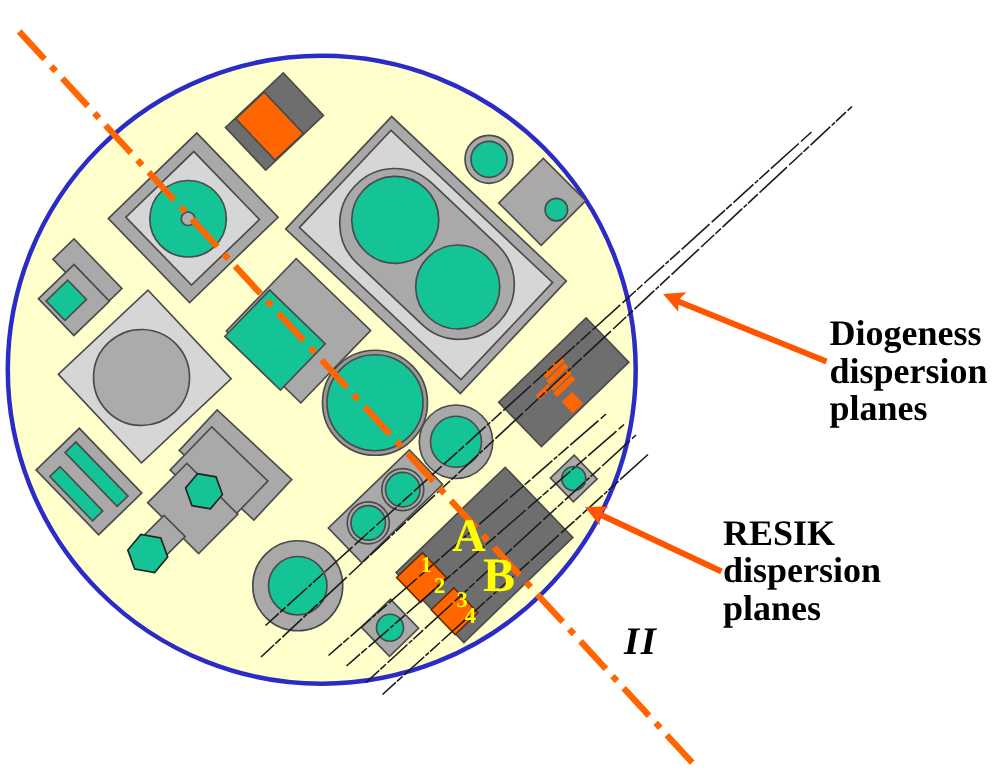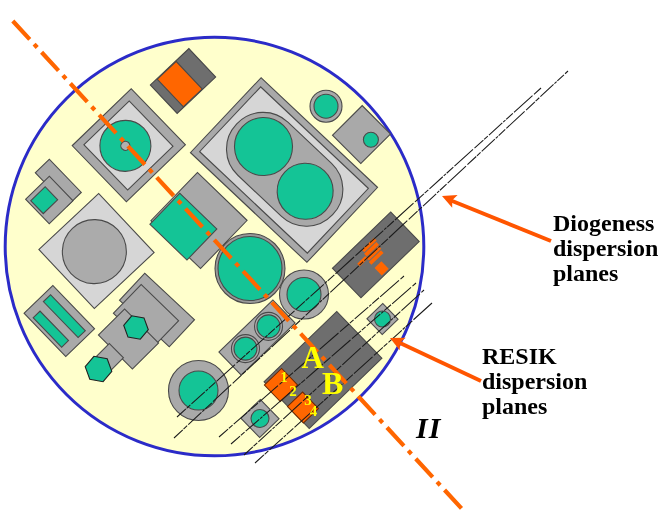--- a/index.html
+++ b/index.html
@@ -161,14 +161,14 @@
     <text x="332.6" y="394" font-size="32" text-anchor="middle">B</text>
     <text x="284" y="381.5" font-size="15" text-anchor="middle">1</text>
     <text x="293" y="395.5" font-size="15" text-anchor="middle">2</text>
     <text x="308" y="404.5" font-size="15" text-anchor="middle">3</text>
     <text x="313.5" y="415.5" font-size="15" text-anchor="middle">4</text>
   </g>
 </svg>
 
 <div class="lbl" style="left:553px;top:211px;">Diogeness<br>dispersion<br>planes</div>
 <div class="lbl" style="left:482px;top:344px;">RESIK<br>dispersion<br>planes</div>
-<div class="lbl" style="left:416px;top:415px;font-style:italic;font-weight:bold;font-size:30px;letter-spacing:1px;">II</div>
+<div class="lbl" style="left:416px;top:415px;font-style:italic;font-weight:bold;font-size:26px;letter-spacing:1px;">II</div>
 </div>
 
 </body></html>

